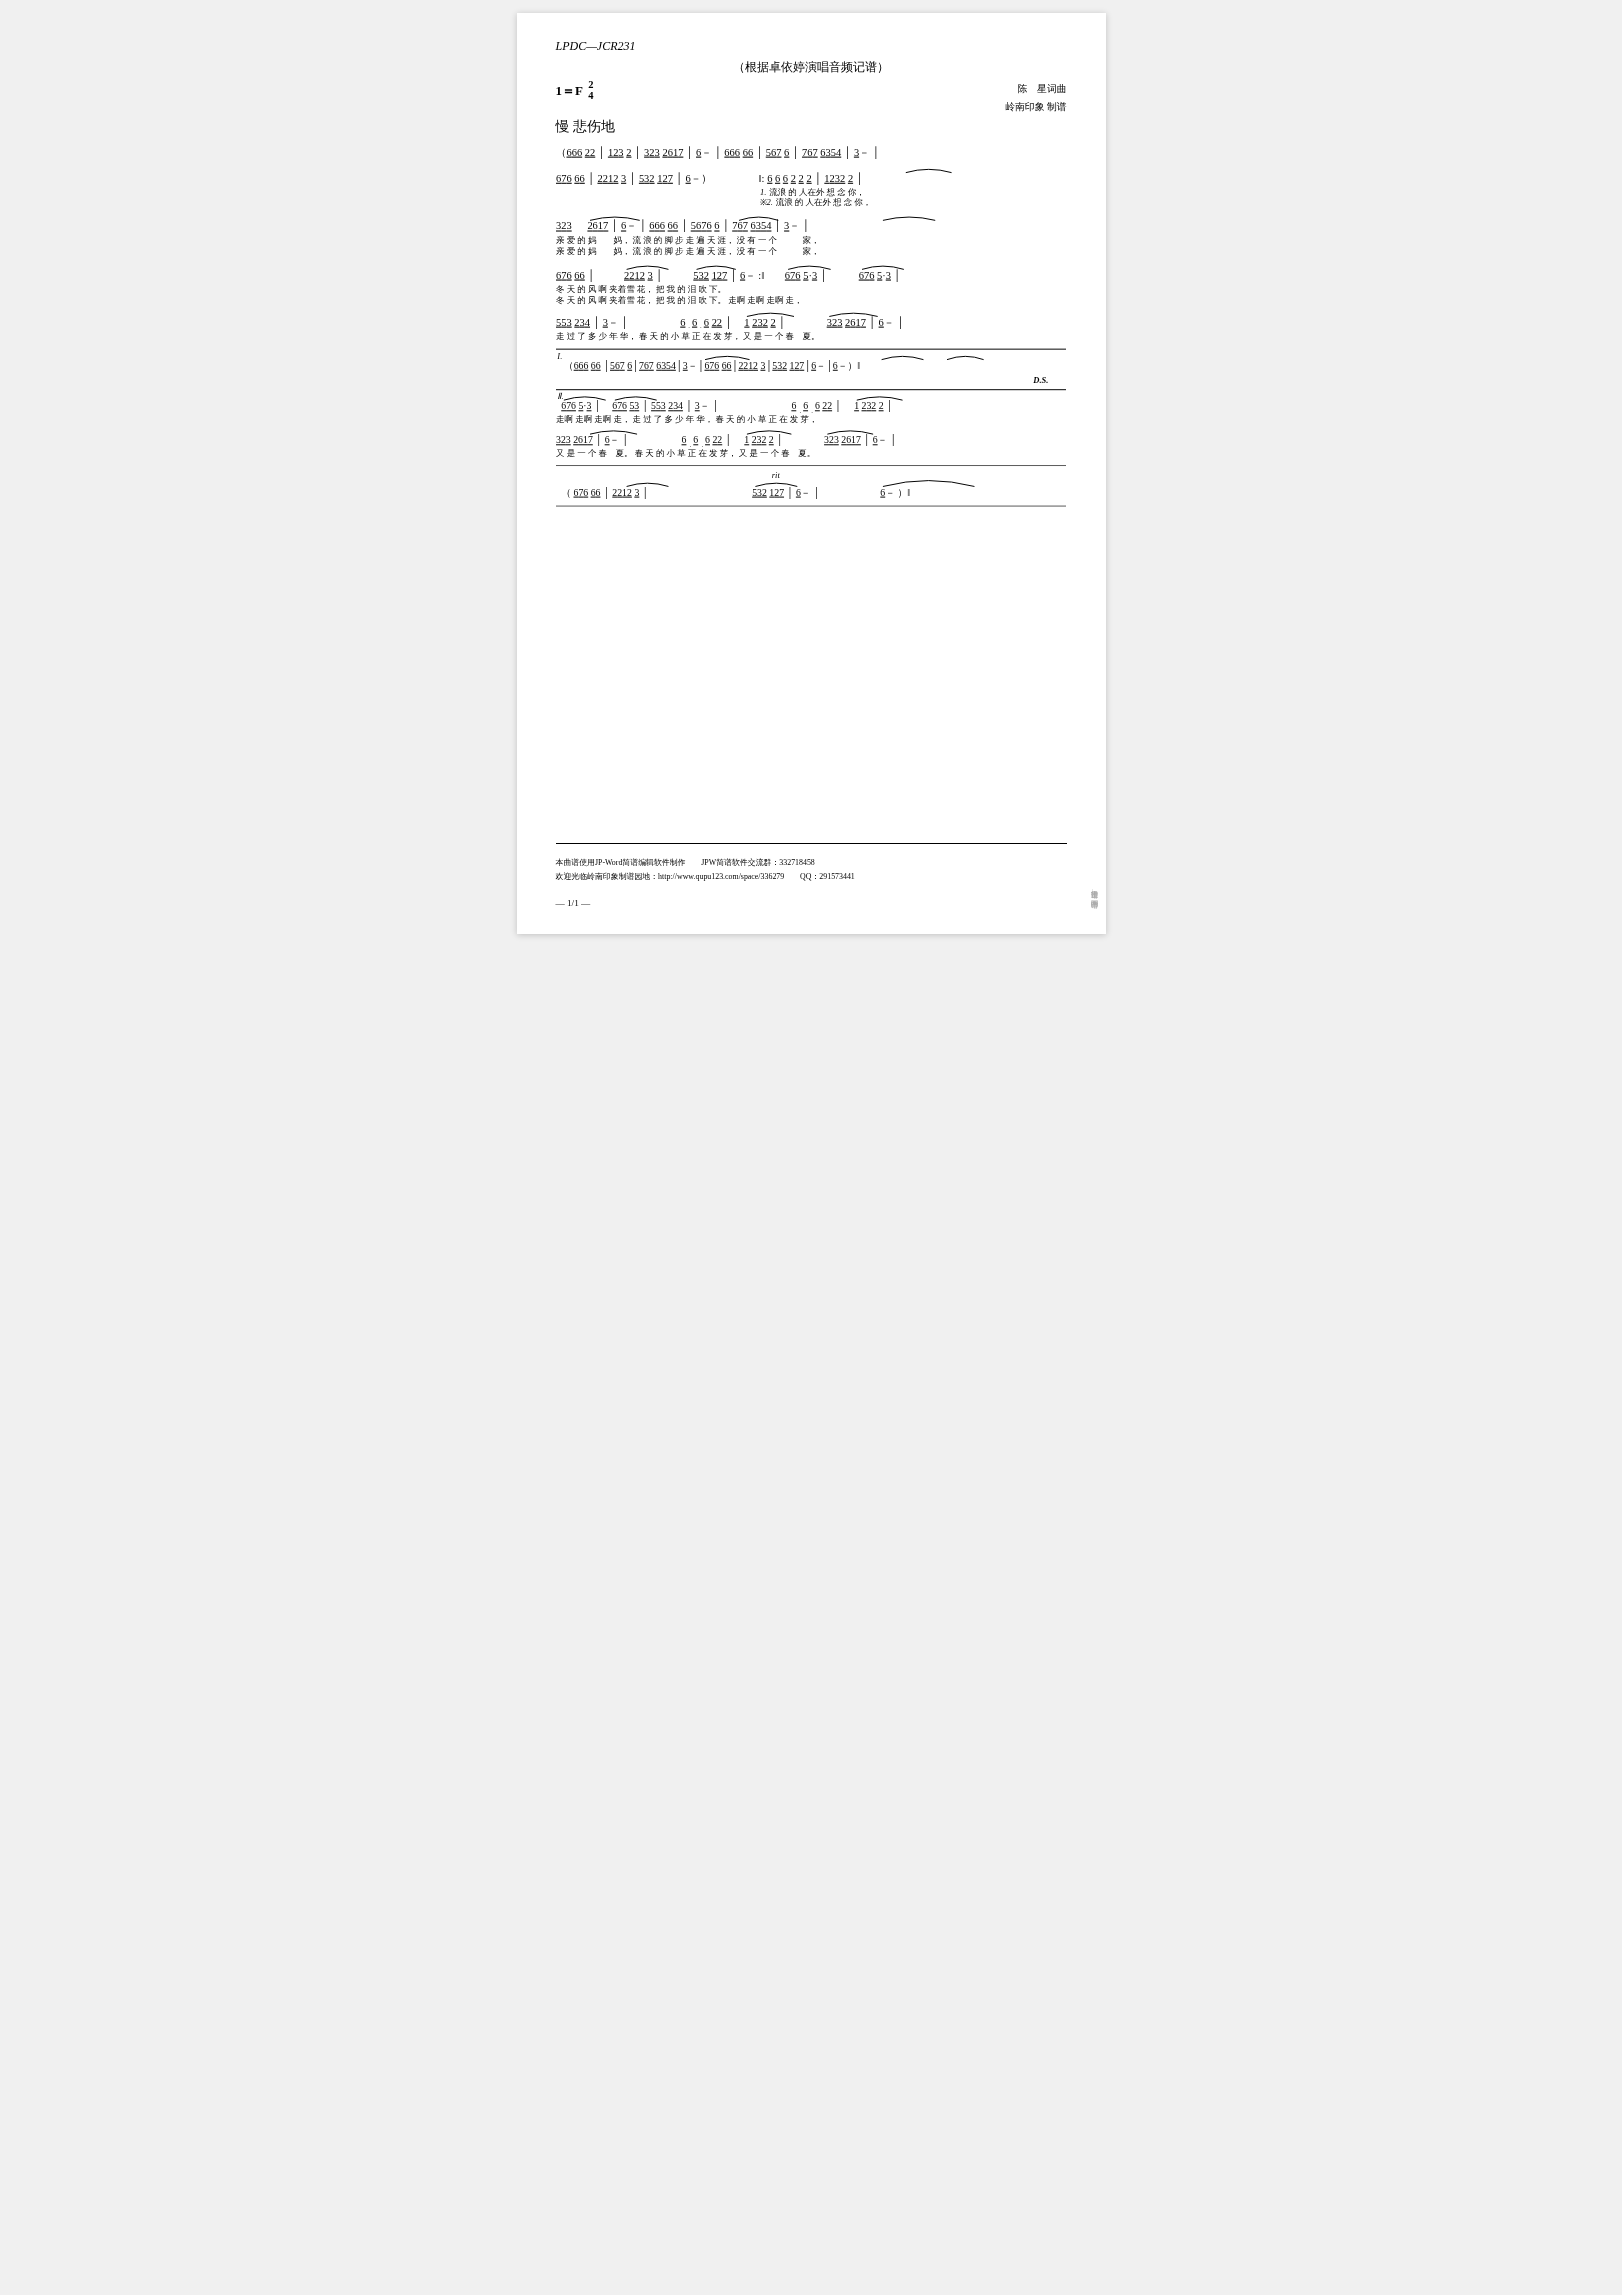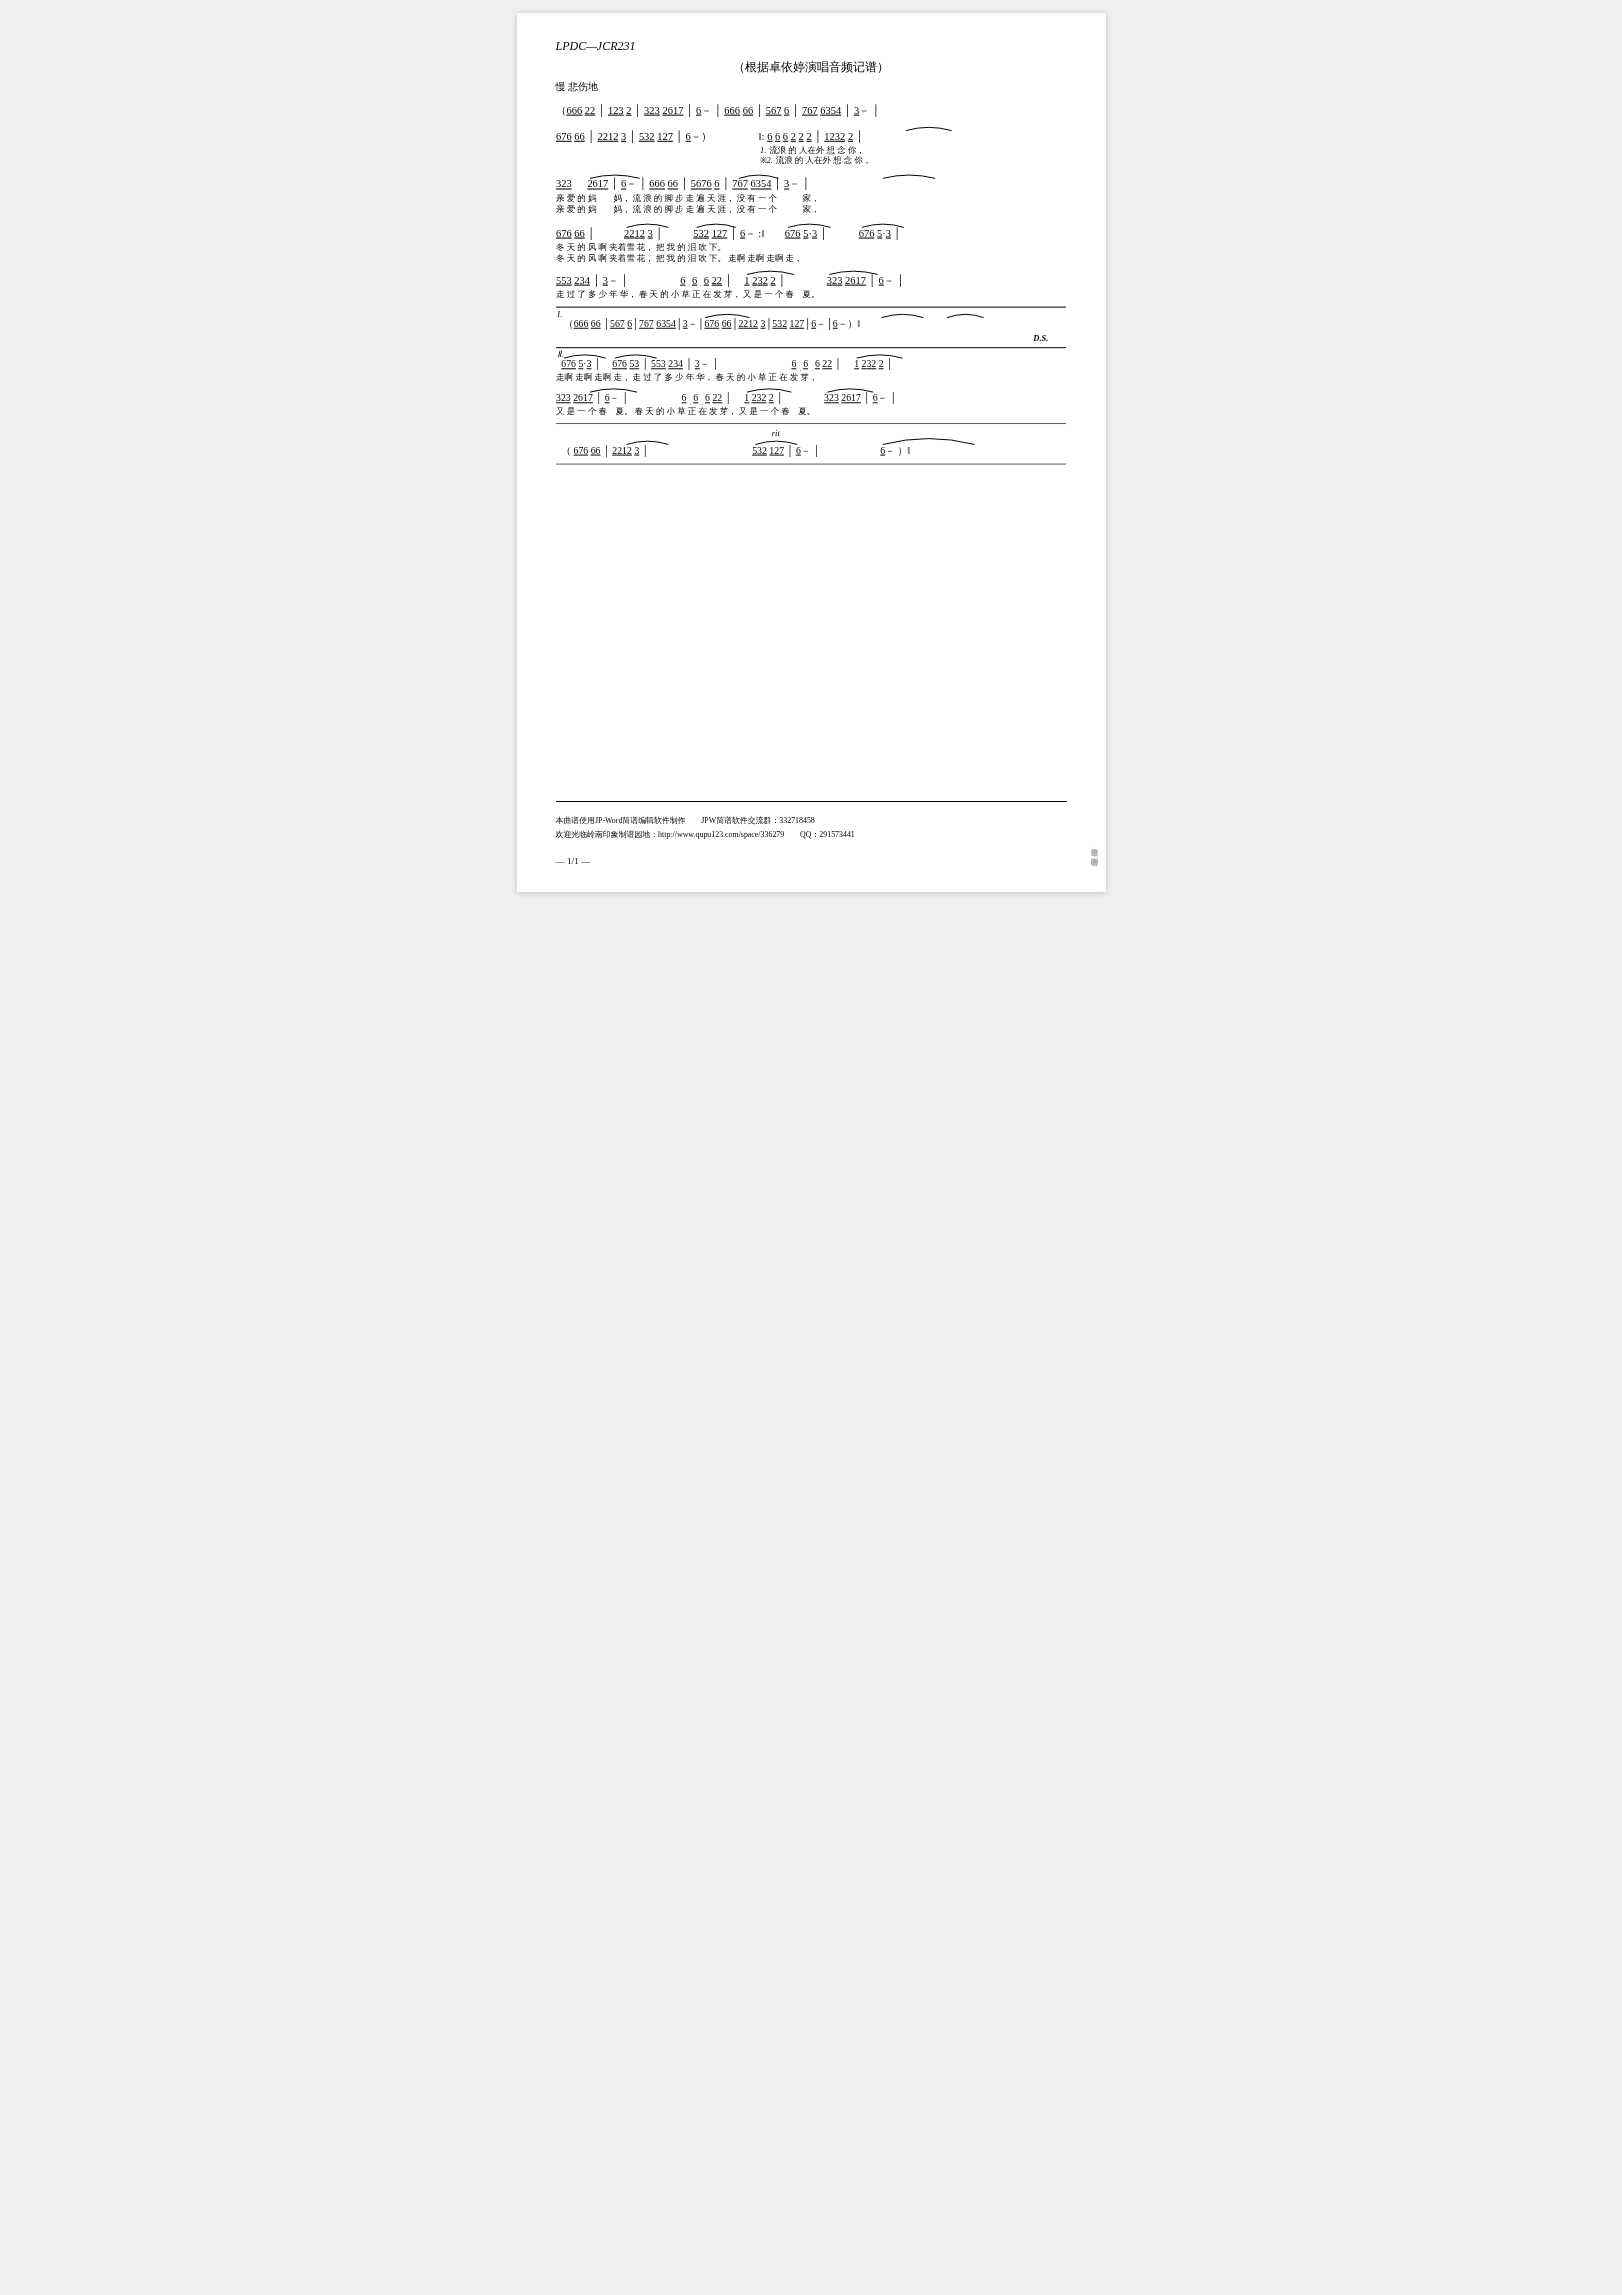--- a/index.html
+++ b/index.html
@@ -63,21 +63,21 @@
       font-weight: bold;
       line-height: 1;
       vertical-align: middle;
     }
     .composer-info {
       text-align: right;
       font-size: 9.8px;
       line-height: 1.8;
     }
     .tempo-mark {
-      font-size: 10px;
+      font-size: 14px;
       margin-bottom: 5.2px;
     }
     .footer-line {
       border-top: 0.7px solid #000;
       margin-top: 13px;
       padding-top: 12px;
       font-size: 7.9px;
       line-height: 1.8;
     }
     .page-num {
@@ -97,20 +97,33 @@
 <body>
 
 <div class="page">
 
   <div class="lpdc">LPDC—JCR231</div>
 
   <div class="title-section">
     <div class="subtitle">（根据卓依婷演唱音频记谱）</div>
   </div>
 
+  <div class="header-row">
+    <div class="key-time">
+      <span class="key-text">1＝F</span>
+      <span class="time-sig">
+        <span>2</span>
+        <span>4</span>
+      </span>
+    </div>
+    <div class="composer-info">
+      <div>陈　星词曲</div>
+      <div>岭南印象 制谱</div>
+    </div>
+  </div>
 
   <div class="tempo-mark">慢 悲伤地</div>
 
   <div class="score-block">
     <svg width="510" height="687" viewBox="0 0 780 1050">
 
       <text x="0" y="22" font-size="16" font-family="SimSun,serif">（<tspan text-decoration="underline">6</tspan><tspan text-decoration="underline">6</tspan><tspan text-decoration="underline">6</tspan> <tspan text-decoration="underline">2</tspan><tspan text-decoration="underline">2</tspan> │ <tspan text-decoration="underline">1</tspan><tspan text-decoration="underline">2</tspan><tspan text-decoration="underline">3</tspan> <tspan text-decoration="underline">2</tspan> │ <tspan text-decoration="underline">3</tspan><tspan text-decoration="underline">2</tspan><tspan text-decoration="underline">3</tspan> <tspan text-decoration="underline">2</tspan><tspan text-decoration="underline">6</tspan><tspan text-decoration="underline">1</tspan><tspan text-decoration="underline">7</tspan> │ <tspan text-decoration="underline">6</tspan>－ │ <tspan text-decoration="underline">6</tspan><tspan text-decoration="underline">6</tspan><tspan text-decoration="underline">6</tspan> <tspan text-decoration="underline">6</tspan><tspan text-decoration="underline">6</tspan> │ <tspan text-decoration="underline">5</tspan><tspan text-decoration="underline">6</tspan><tspan text-decoration="underline">7</tspan> <tspan text-decoration="underline">6</tspan> │ <tspan text-decoration="underline">7</tspan><tspan text-decoration="underline">6</tspan><tspan text-decoration="underline">7</tspan> <tspan text-decoration="underline">6</tspan><tspan text-decoration="underline">3</tspan><tspan text-decoration="underline">5</tspan><tspan text-decoration="underline">4</tspan> │ <tspan text-decoration="underline">3</tspan>－ │</text>
 
       <text x="0" y="62" font-size="16" font-family="SimSun,serif"><tspan text-decoration="underline">6</tspan><tspan text-decoration="underline">7</tspan><tspan text-decoration="underline">6</tspan> <tspan text-decoration="underline">6</tspan><tspan text-decoration="underline">6</tspan> │ <tspan text-decoration="underline">2</tspan><tspan text-decoration="underline">2</tspan><tspan text-decoration="underline">1</tspan><tspan text-decoration="underline">2</tspan> <tspan text-decoration="underline">3</tspan> │ <tspan text-decoration="underline">5</tspan><tspan text-decoration="underline">3</tspan><tspan text-decoration="underline">2</tspan> <tspan text-decoration="underline">1</tspan><tspan text-decoration="underline">2</tspan><tspan text-decoration="underline">7</tspan> │ <tspan text-decoration="underline">6</tspan>－）</text>
 

